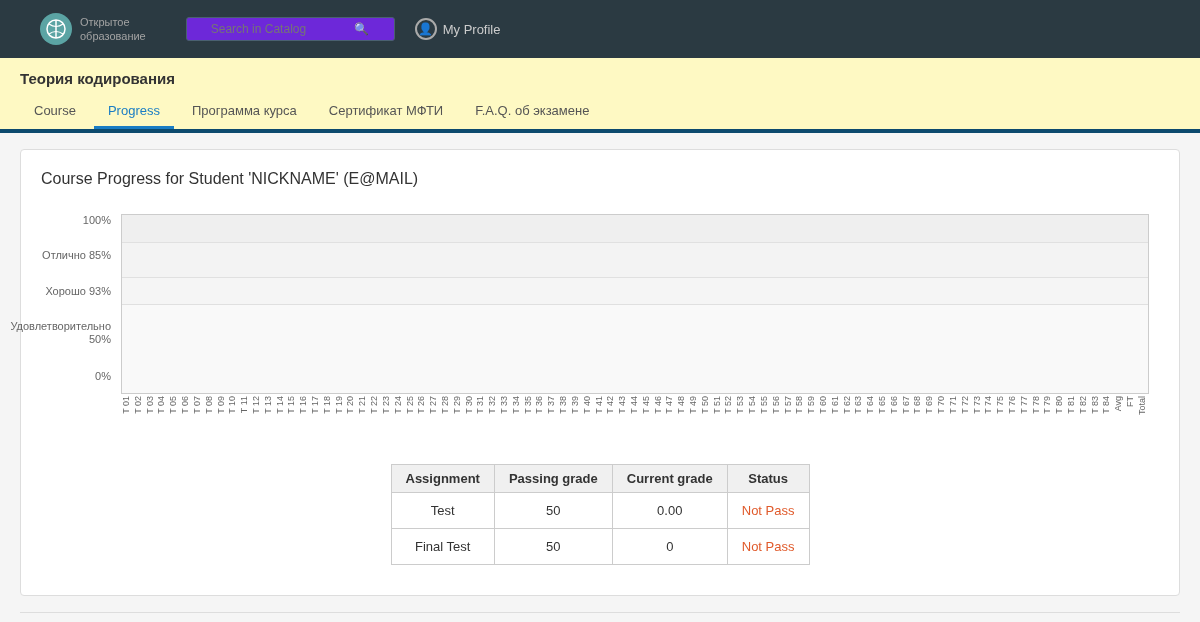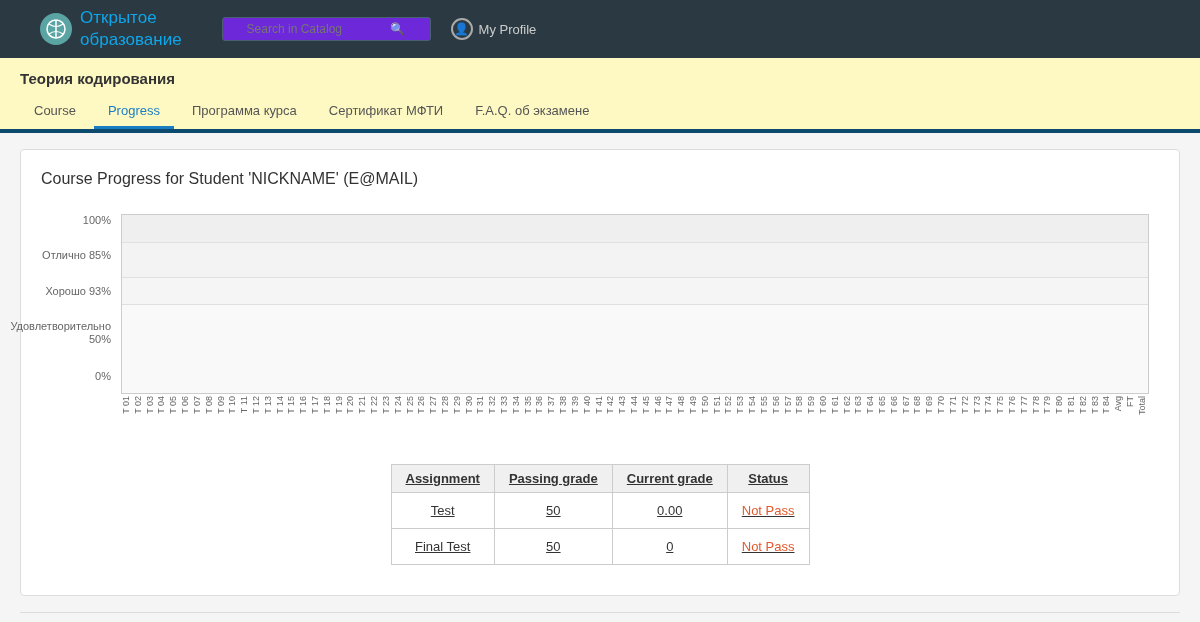--- a/index.html
+++ b/index.html
@@ -19,21 +19,21 @@
       margin-right: 40px;
     }
     .logo-icon {
       width: 32px; height: 32px;
       background: #5ba4a4;
       border-radius: 50%;
       display: flex; align-items: center; justify-content: center;
       color: white; font-size: 10px; font-weight: bold;
       margin-right: 8px;
     }
-    .logo-text { color: #0ea5e9; font-size: 17px; line-height: 1.3; }
+    .logo-text { color: #a3a3a3; font-size: 11px; line-height: 1.3; }
     .nav-links { display: flex; gap: 24px; flex: 1; }
     .nav-link { color: #ccc; text-decoration: none; font-size: 13px; }
     .search-box {
       background: #6d28d9;
       border: 1px solid #4a6070;
       border-radius: 3px;
       display: flex;
       align-items: center;
       padding: 4px 24px;
       margin-right: 20px;
@@ -132,21 +132,21 @@
       background: #e0e0e0;
     }
     .grade-band {
       position: absolute;
       left: 0; right: 0;
       background: rgba(200,200,200,0.2);
     }
 
     
     .grade-table-wrapper { display: flex; justify-content: center; margin-top: 20px; margin-bottom: 10px; }
-    .grade-table { border-collapse: collapse; font-size: 13px; text-decoration: underline; }
+    .grade-table { border-collapse: collapse; font-size: 13px; }
     .grade-table th {
       background: #f0f0f0;
       border: 1px solid #ccc;
       padding: 6px 14px;
       font-weight: bold;
       text-align: center;
     }
     .grade-table td {
       border: 1px solid #ccc;
       padding: 10px 14px;

